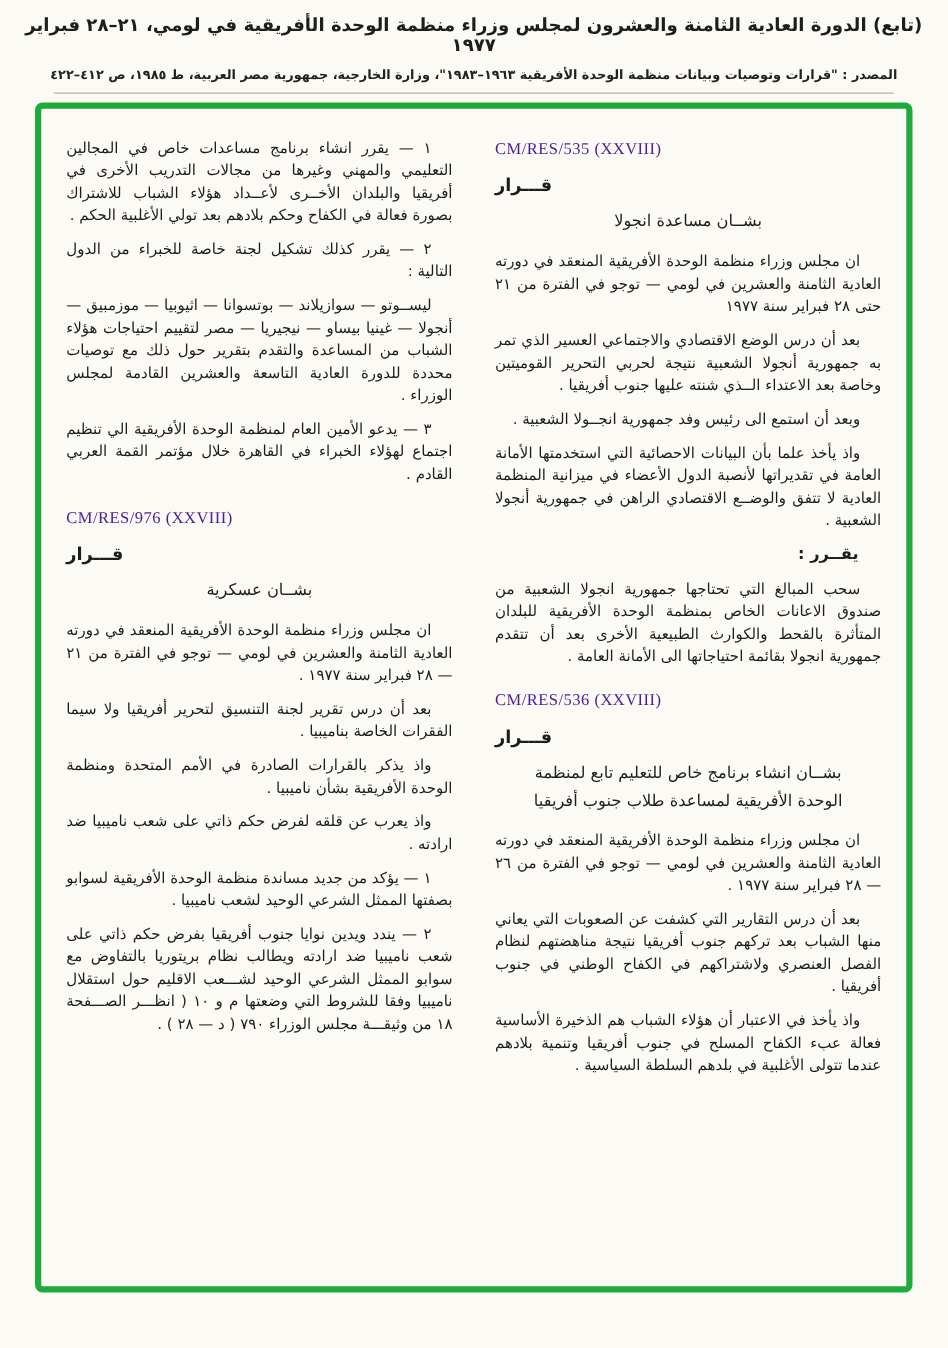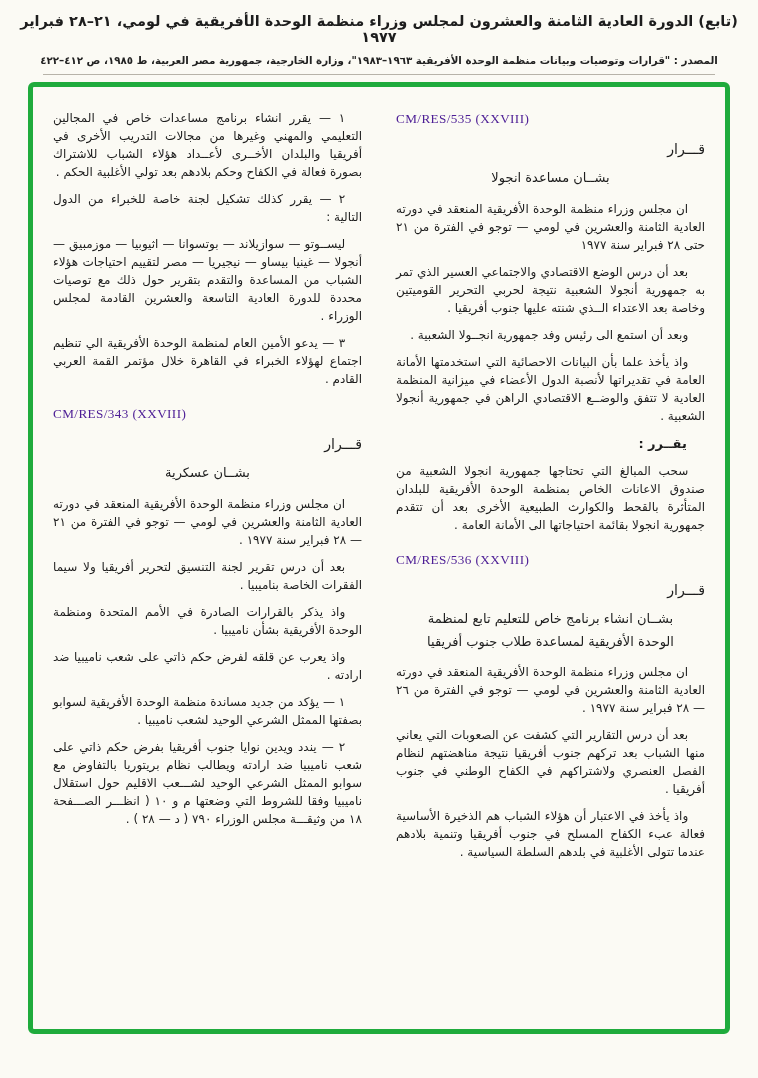--- a/index.html
+++ b/index.html
@@ -40,22 +40,22 @@
     text-align:left;
     font-family:"Liberation Serif", serif;
     font-size:13.2px;
     letter-spacing:0.4px;
     margin-bottom:4px;
     color:#4c1d95;
   }
   .res-code.mt { margin-top:16px; }
   .res-title {
     font-size:14.2px;
-    font-weight:normal;
-    text-align:right;
+    font-weight:bold;
+    text-align:left;
     letter-spacing:1.5px;
     margin:10px 0 8px;
   }
   .res-subtitle {
     font-size:13px;
     font-weight:normal;
     text-align:center;
     margin-bottom:3px;
   }
   .res-subtitle.last { margin-bottom:12px; }
@@ -101,21 +101,21 @@
         <p class="para">بعد أن درس التقارير التي كشفت عن الصعوبات التي يعاني منها الشباب بعد تركهم جنوب أفريقيا نتيجة مناهضتهم لنظام الفصل العنصري ولاشتراكهم في الكفاح الوطني في جنوب أفريقيا .</p>
         <p class="para">واذ يأخذ في الاعتبار أن هؤلاء الشباب هم الذخيرة الأساسية فعالة عبء الكفاح المسلح في جنوب أفريقيا وتنمية بلادهم عندما تتولى الأغلبية في بلدهم السلطة السياسية .</p>
       </section>
 
       <section class="col">
         <p class="para">١ — يقرر انشاء برنامج مساعدات خاص في المجالين التعليمي والمهني وغيرها من مجالات التدريب الأخرى في أفريقيا والبلدان الأخــرى لأعــداد هؤلاء الشباب للاشتراك بصورة فعالة في الكفاح وحكم بلادهم بعد تولي الأغلبية الحكم .</p>
         <p class="para">٢ — يقرر كذلك تشكيل لجنة خاصة للخبراء من الدول التالية :</p>
         <p class="para">ليســوتو — سوازيلاند — بوتسوانا — اثيوبيا — موزمبيق — أنجولا — غينيا بيساو — نيجيريا — مصر لتقييم احتياجات هؤلاء الشباب من المساعدة والتقدم بتقرير حول ذلك مع توصيات محددة للدورة العادية التاسعة والعشرين القادمة لمجلس الوزراء .</p>
         <p class="para">٣ — يدعو الأمين العام لمنظمة الوحدة الأفريقية الي تنظيم اجتماع لهؤلاء الخبراء في القاهرة خلال مؤتمر القمة العربي القادم .</p>
 
-        <div class="res-code mt">CM/RES/343 (XXVIII)</div>
+        <div class="res-code mt">CM/RES/976 (XXVIII)</div>
         <div class="res-title">قـــرار</div>
         <div class="res-subtitle last">بشــان عسكرية</div>
         <p class="para">ان مجلس وزراء منظمة الوحدة الأفريقية المنعقد في دورته العادية الثامنة والعشرين في لومي — توجو في الفترة من ٢١ — ٢٨ فبراير سنة ١٩٧٧ .</p>
         <p class="para">بعد أن درس تقرير لجنة التنسيق لتحرير أفريقيا ولا سيما الفقرات الخاصة بناميبيا .</p>
         <p class="para">واذ يذكر بالقرارات الصادرة في الأمم المتحدة ومنظمة الوحدة الأفريقية بشأن ناميبيا .</p>
         <p class="para">واذ يعرب عن قلقه لفرض حكم ذاتي على شعب ناميبيا ضد ارادته .</p>
         <p class="para">١ — يؤكد من جديد مساندة منظمة الوحدة الأفريقية لسوابو بصفتها الممثل الشرعي الوحيد لشعب ناميبيا .</p>
         <p class="para">٢ — يندد ويدين نوايا جنوب أفريقيا بفرض حكم ذاتي على شعب ناميبيا ضد ارادته ويطالب نظام بريتوريا بالتفاوض مع سوابو الممثل الشرعي الوحيد لشـــعب الاقليم حول استقلال ناميبيا وفقا للشروط التي وضعتها م و ١٠ ( انظـــر الصـــفحة ١٨ من وثيقـــة مجلس الوزراء ٧٩٠ ( د — ٢٨ ) .</p>
       </section>
 

